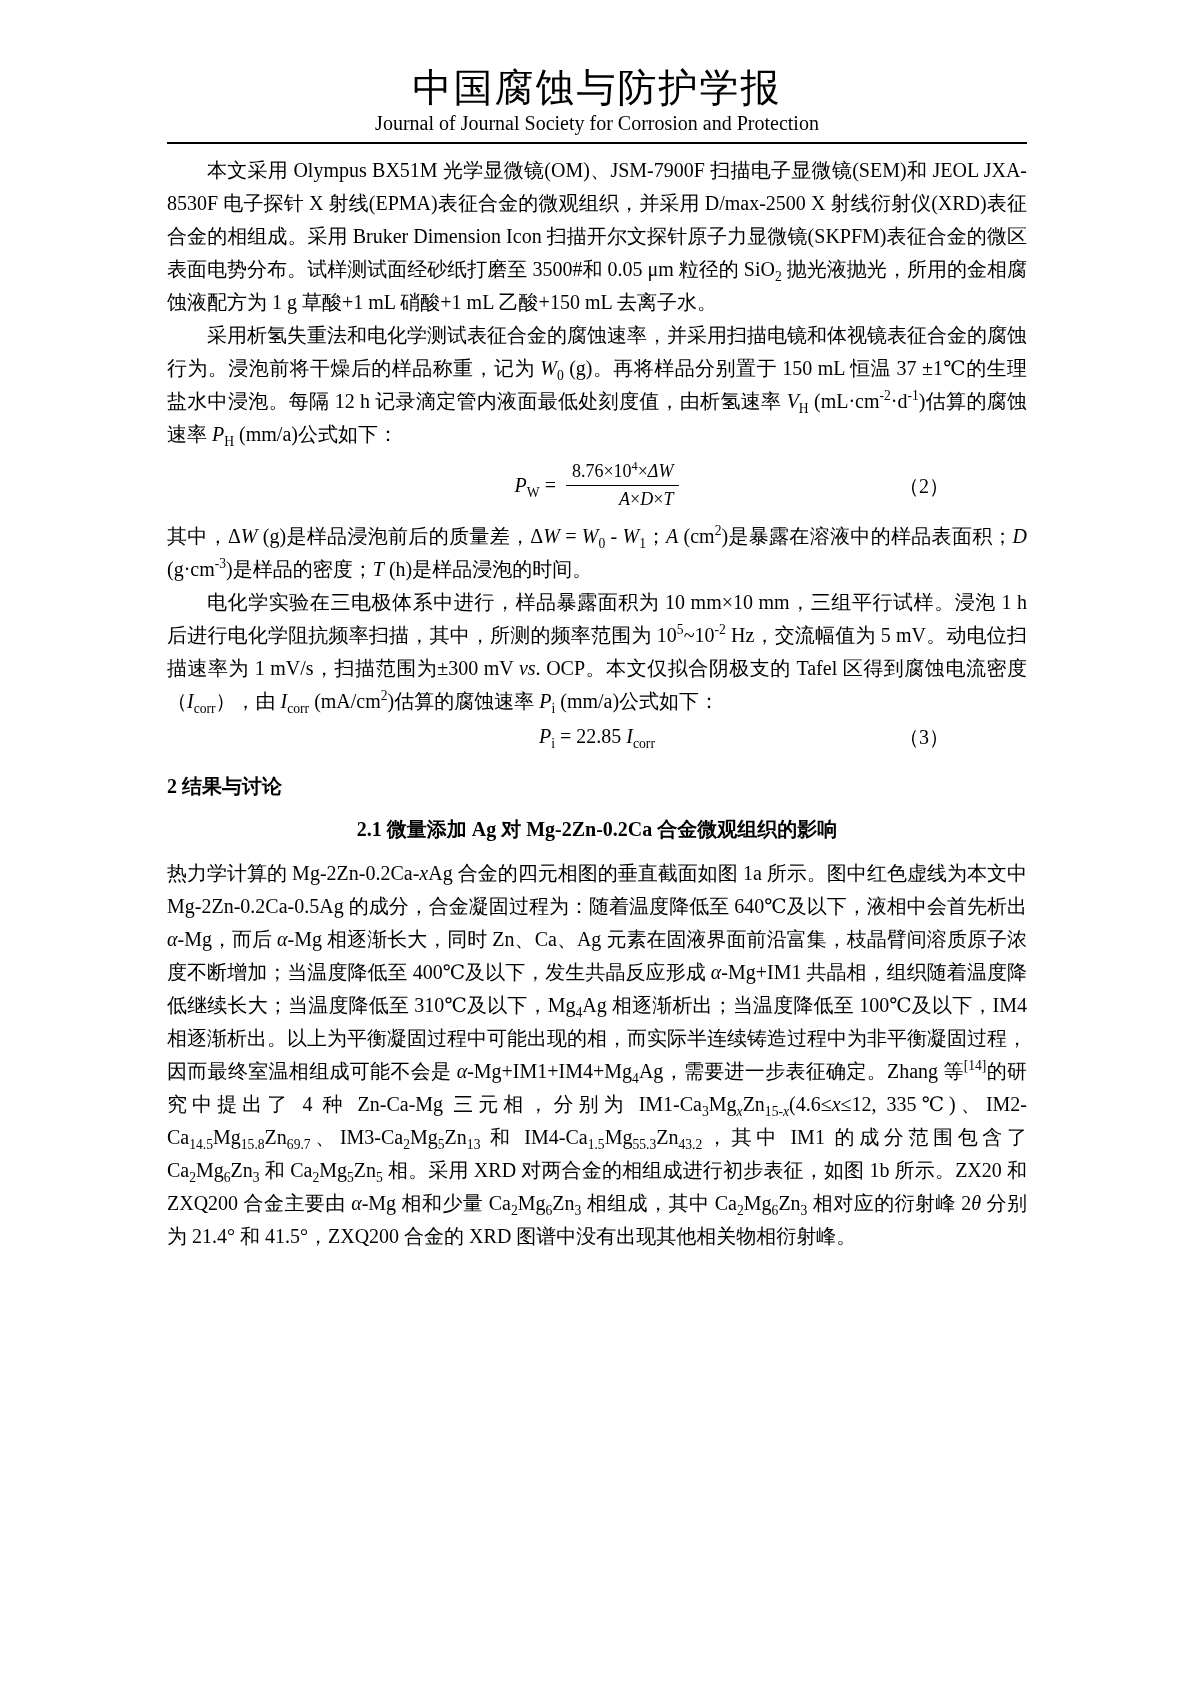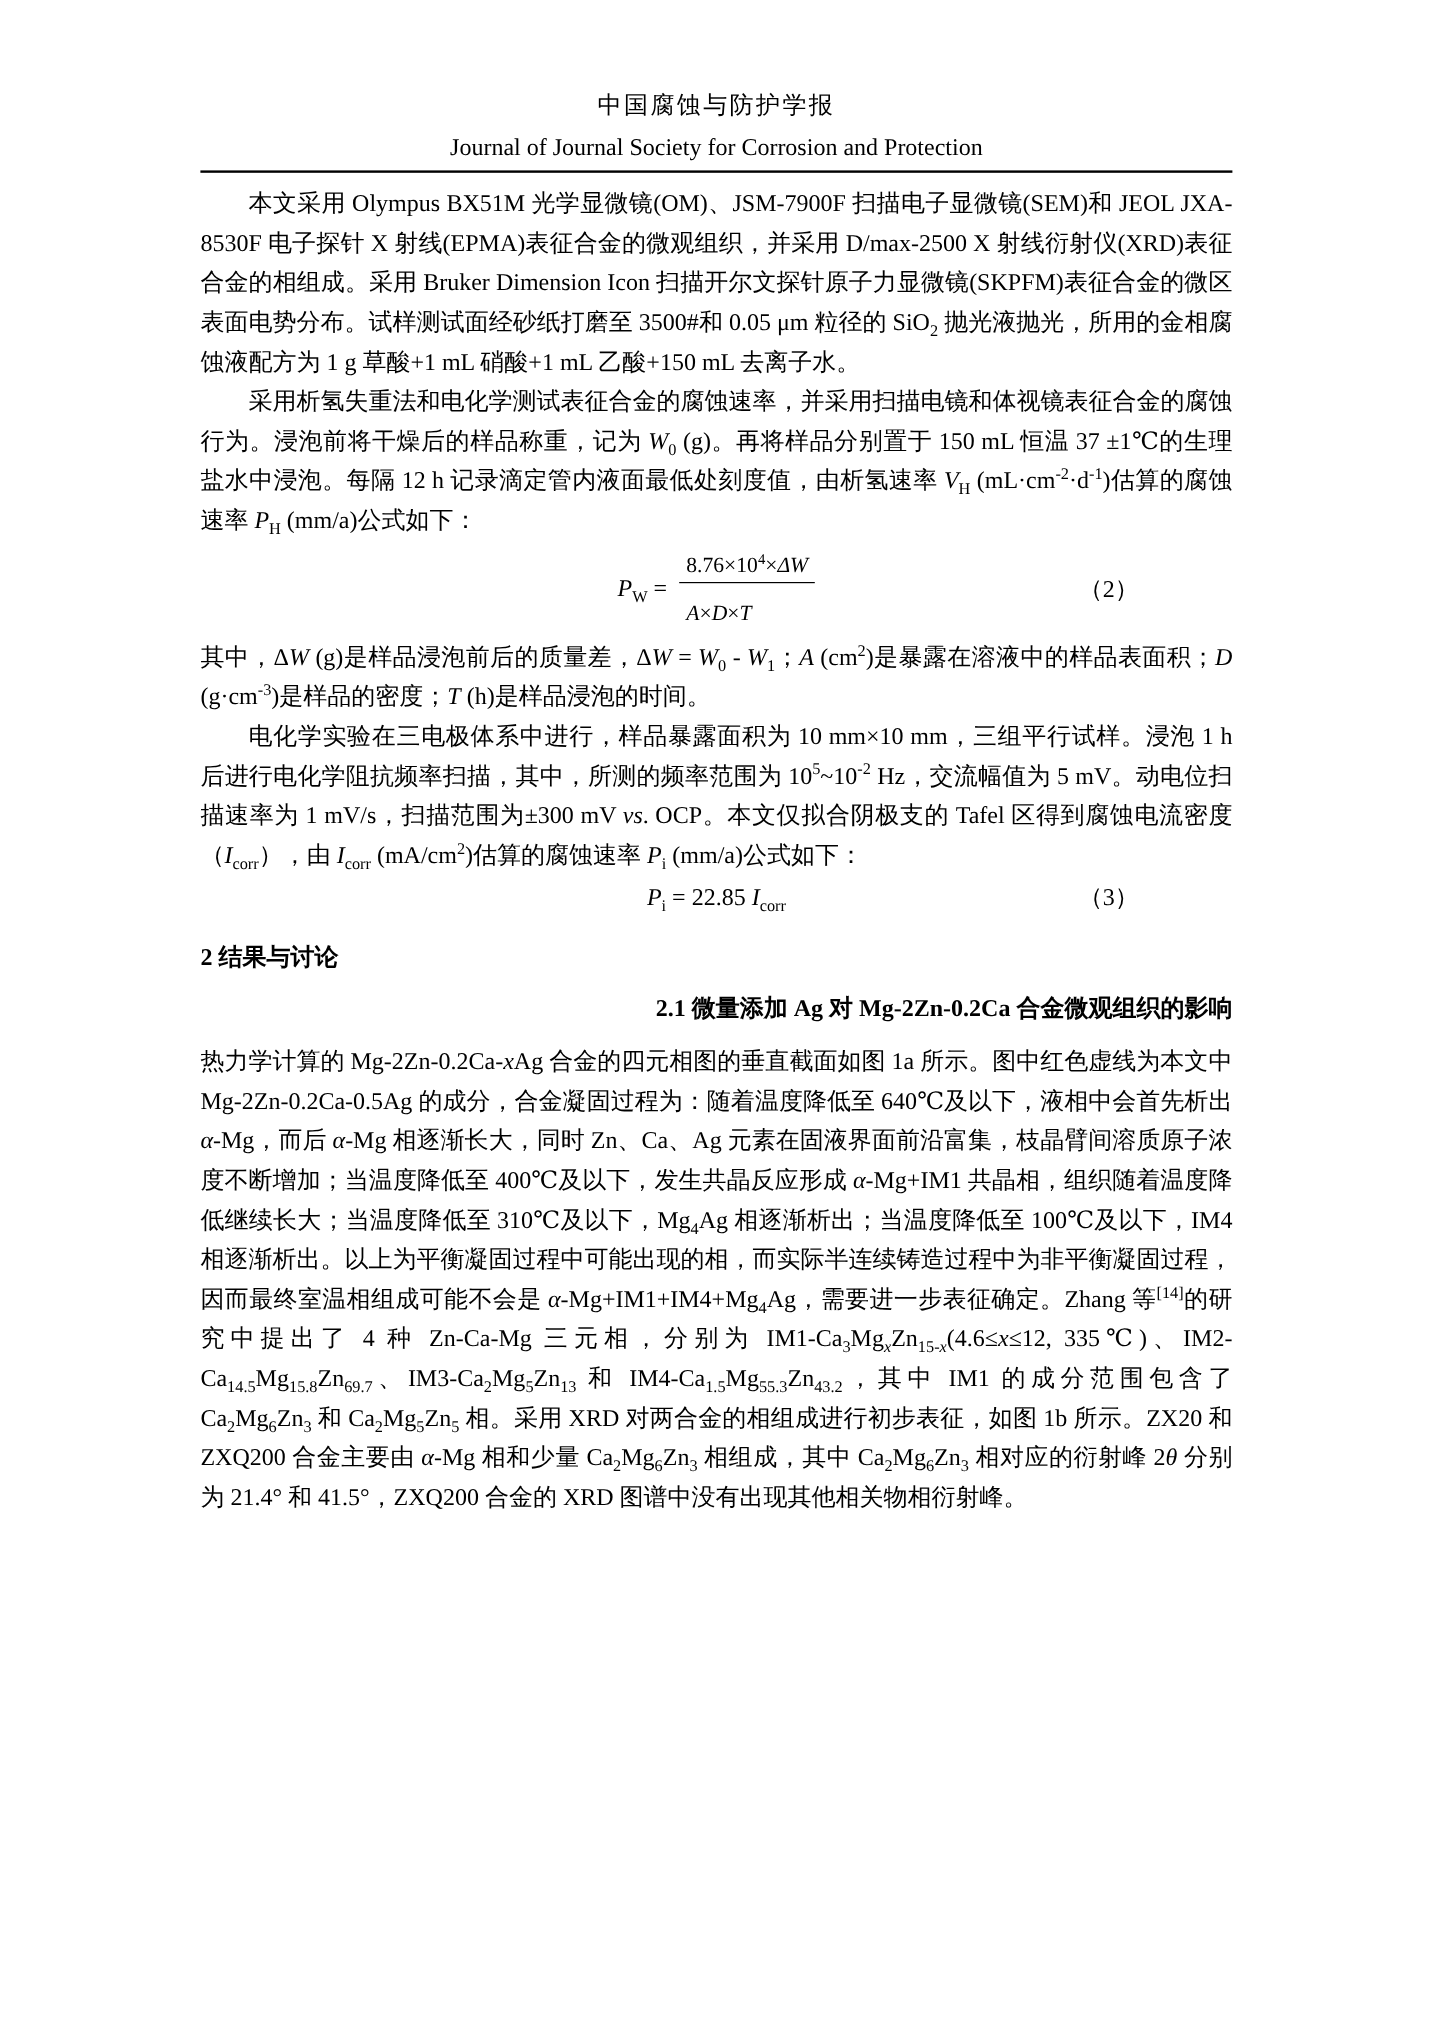--- a/index.html
+++ b/index.html
@@ -12,21 +12,21 @@
   }
   .page {
     width: 1191px;
     height: 1684px;
     background: #fff;
     padding: 70px 164px 0 167px;
     overflow: hidden;
   }
   .journal-header { text-align: center; }
   .jtitle-zh {
-    font-size: 20px;
+    font-size: 39px;
     letter-spacing: 2px;
     line-height: 36px;
   }
   .jtitle-en {
     font-size: 20px;
     line-height: 26px;
     margin-top: 4px;
   }
   .header-divider {
     border-bottom: 2px solid #000;
@@ -55,45 +55,44 @@
   .eq2-wrap {
     display: inline-flex;
     align-items: center;
     gap: 10px;
     vertical-align: middle;
     padding: 5px 0;
   }
   .frac {
     display: inline-flex;
     flex-direction: column;
-    text-align: left;
+    text-align: right;
     font-size: 18px;
     line-height: 27px;
-    gap: 12px;
   }
   .frac .frac-num {
     border-bottom: 1.4px solid #000;
     padding: 0 6px;
   }
   .frac .frac-den { padding: 0 6px; }
   .sec-heading {
     font-size: 20px;
     font-weight: bold;
     margin-top: 18px;
     margin-bottom: 14px;
     line-height: 30px;
     text-align: left;
   }
   .subsec-heading {
     font-size: 20px;
     font-weight: bold;
     margin-top: 6px;
     margin-bottom: 14px;
     line-height: 28px;
-    text-align: right;
+    text-align: center;
   }
   sub, sup { font-size: 0.68em; line-height: 0; }
 </style>
 </head>
 <body>
 
 <div class="page">
 
   <header class="journal-header">
     <div class="jtitle-zh">中国腐蚀与防护学报</div>

